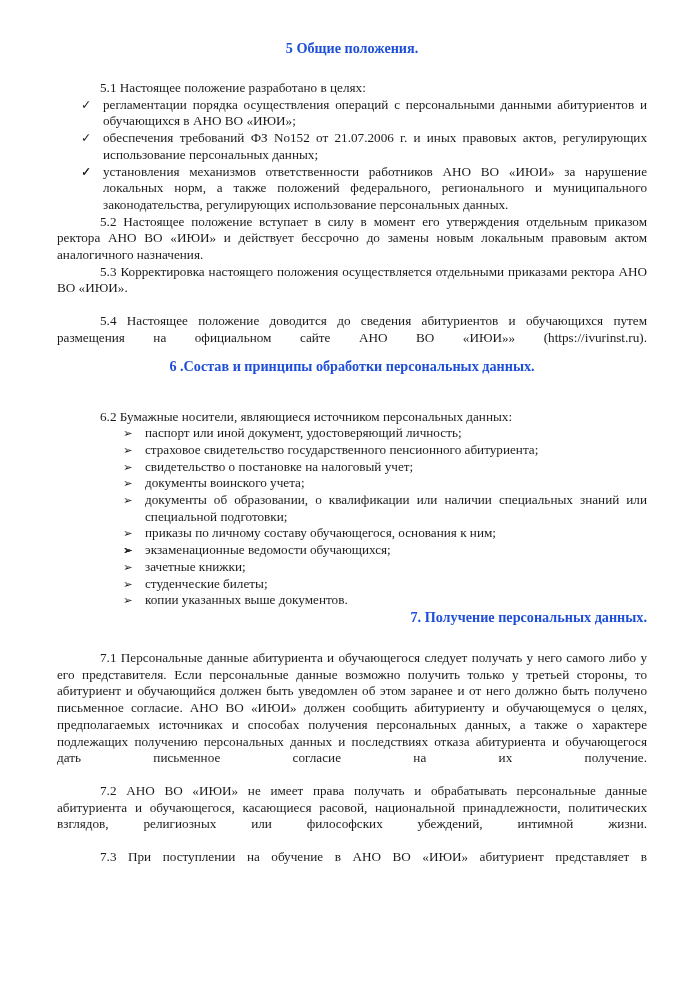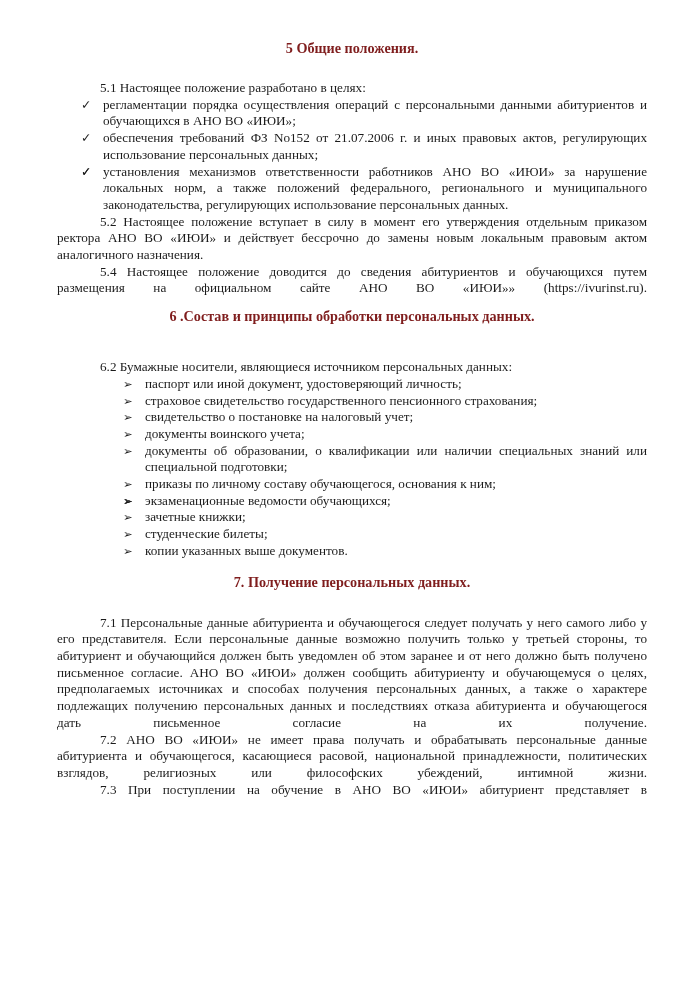--- a/index.html
+++ b/index.html
@@ -14,31 +14,31 @@
     line-height: 16.7px;
     padding: 40px 53px 0 57px;
     overflow: hidden;
     position: relative;
   }
   .heading {
     text-align: center;
     font-weight: bold;
     font-size: 14.2px;
     line-height: 17px;
-    color: #7f1d1d;
+    color: #1d4ed8;
   }
   .h5 { margin-bottom: 23px; }
   .h6 { margin-top: 11px; margin-bottom: 34px; }
-  .h7 { margin-top: 14px; margin-bottom: 24px; }
+  .h7 { margin-bottom: 24px; text-align: right; }
   .para {
     text-align: justify;
     text-indent: 43px;
     font-family: Liberation Serif, serif;
   }
-  .jl { text-align-last: justify; }
+  .jl { text-align-last: justify; margin-top: 16px; }
   .list { list-style: none; }
   .check-item {
     position: relative;
     padding-left: 46px;
     text-align: justify;
   }
   .check-item .bullet {
     position: absolute;
     left: 24px;
     top: 0;
@@ -79,34 +79,35 @@
     <li class="check-item">
       <span class="bullet">✓</span>
     </li>
     <li class="check-item">
       <span class="bullet">✓</span>
       <span>установления механизмов ответственности работников АНО ВО «ИЮИ» за нарушение локальных норм, а также положений федерального, регионального и муниципального законодательства, регулирующих использование персональных данных.</span>
     </li>
   </ul>
 
   <p class="para">5.2 Настоящее положение вступает в силу в момент его утверждения отдельным приказом ректора АНО ВО «ИЮИ» и действует бессрочно до замены новым локальным правовым актом аналогичного назначения.</p>
+  <p class="para">5.3 Корректировка настоящего положения осуществляется отдельными приказами ректора АНО ВО «ИЮИ».</p>
   <p class="para jl">5.4 Настоящее положение доводится до сведения абитуриентов и обучающихся путем размещения на официальном сайте АНО ВО «ИЮИ»» (https://ivurinst.ru).</p>
 
   <div class="heading h6">6 .Состав и принципы обработки персональных данных.</div>
 
   <p class="para">6.2 Бумажные носители, являющиеся источником персональных данных:</p>
 
   <ul class="list">
     <li class="arrow-item">
       <span class="bullet">➢</span>
       <span>паспорт или иной документ, удостоверяющий личность;</span>
     </li>
     <li class="arrow-item">
       <span class="bullet">➢</span>
-      <span>страховое свидетельство государственного пенсионного страхования;</span>
+      <span>страховое свидетельство государственного пенсионного абитуриента;</span>
     </li>
     <li class="arrow-item">
       <span class="bullet">➢</span>
       <span>свидетельство о постановке на налоговый учет;</span>
     </li>
     <li class="arrow-item">
       <span class="bullet">➢</span>
       <span>документы воинского учета;</span>
     </li>
     <li class="arrow-item">

